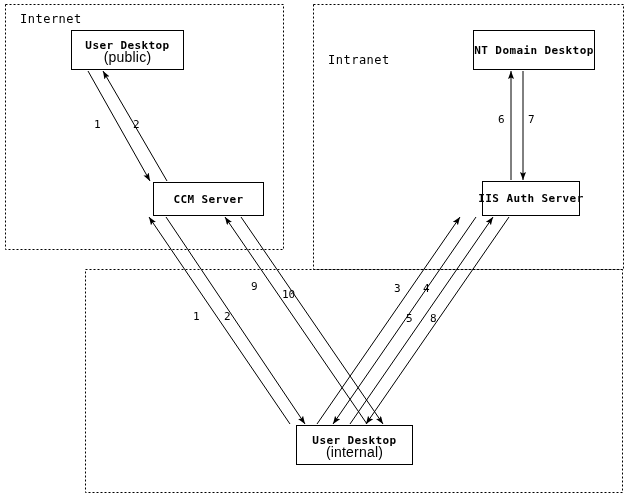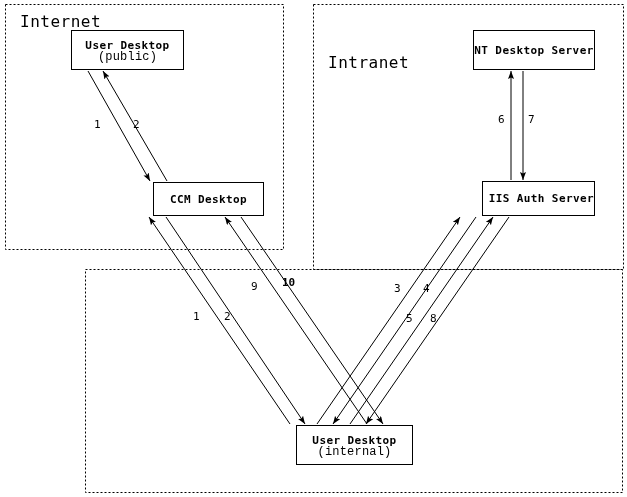--- a/index.html
+++ b/index.html
@@ -2,21 +2,21 @@
 <html><head>
 <meta charset="utf-8">
 <style>
   html,body{margin:0;padding:0;background:#ffffff;}
   body{font-family:"DejaVu Sans Mono","Liberation Mono",monospace;}
   #diagram{position:relative;width:627px;height:497px;background:#ffffff;overflow:hidden;}
   #svg-layer{position:absolute;left:0;top:0;width:627px;height:497px;}
   .zone-label{
     position:absolute;
     font-family:"DejaVu Sans Mono","Liberation Mono",monospace;
-    font-size:16px;
+    font-size:12px;
     color:#000000;
     letter-spacing:0.5px;
     white-space:nowrap;
   }
   .node-box{
     position:absolute;
     border:1px solid #000000;
     background:#ffffff;
     box-sizing:border-box;
     display:flex;
@@ -29,22 +29,22 @@
   .node-title{
     font-family:"DejaVu Sans Mono","Liberation Mono",monospace;
     font-size:11px;
     font-weight:bold;
     color:#000000;
     letter-spacing:0.4px;
     white-space:nowrap;
     line-height:13px;
   }
   .node-sub{
-    font-family:Liberation Mono, monospace;
-    font-size:12px;
+    font-family:Liberation Sans, sans-serif;
+    font-size:14px;
     color:#000000;
     letter-spacing:0.2px;
     white-space:nowrap;
     line-height:10px;
   }
   .edge-label{
     position:absolute;
     font-family:"DejaVu Sans Mono","Liberation Mono",monospace;
     font-size:11px;
     color:#000000;
@@ -88,41 +88,41 @@
   <div id="zone-labels">
       <div class="zone-label" style="left: 20px; top: 12px;">Internet</div>
       <div class="zone-label" style="left: 328px; top: 12px; margin-top: 41px;">Intranet</div>
     </div>
   <div id="nodes-layer">
       <div class="node-box" style="left: 50px; top: 30px; width: 113px; height: 40px;">
         <div class="node-title">User Desktop</div>
         <div class="node-sub">(public)</div>
       </div>
       <div class="node-box" style="left: 132px; top: 182px; width: 111px; height: 34px;">
-        <div class="node-title">CCM Desktop</div>
+        <div class="node-title">CCM Server</div>
       </div>
       <div class="node-box" style="left: 452px; top: 30px; width: 122px; height: 40px;">
-        <div class="node-title">NT Desktop Server</div>
+        <div class="node-title">NT Domain Desktop</div>
       </div>
-      <div class="node-box" style="left: 461px; top: 181px; width: 113px; height: 35px; align-items: flex-end;">
+      <div class="node-box" style="left: 461px; top: 181px; width: 98px; height: 35px;">
         <div class="node-title">IIS Auth Server</div>
       </div>
       <div class="node-box" style="left: 275px; top: 425px; width: 117px; height: 40px;">
         <div class="node-title">User Desktop</div>
         <div class="node-sub">(internal)</div>
       </div>
     </div>
   <div id="edge-labels">
       <div class="edge-label" style="left: 94px; top: 118px;">1</div>
       <div class="edge-label" style="left: 133px; top: 118px;">2</div>
       <div class="edge-label" style="left: 193px; top: 310px;">1</div>
       <div class="edge-label" style="left: 224px; top: 310px;">2</div>
       <div class="edge-label" style="left: 394px; top: 282px;">3</div>
       <div class="edge-label" style="left: 423px; top: 282px;">4</div>
       <div class="edge-label" style="left: 406px; top: 312px;">5</div>
       <div class="edge-label" style="left: 430px; top: 312px;">8</div>
       <div class="edge-label" style="left: 498px; top: 113px;">6</div>
       <div class="edge-label" style="left: 528px; top: 113px;">7</div>
       <div class="edge-label" style="left: 251px; top: 280px;">9</div>
-      <div class="edge-label" style="left: 282px; top: 276px; font-weight: bold;">10</div>
+      <div class="edge-label" style="left: 282px; top: 288px;">10</div>
     </div>
 
 </div>
 
 </body></html>

